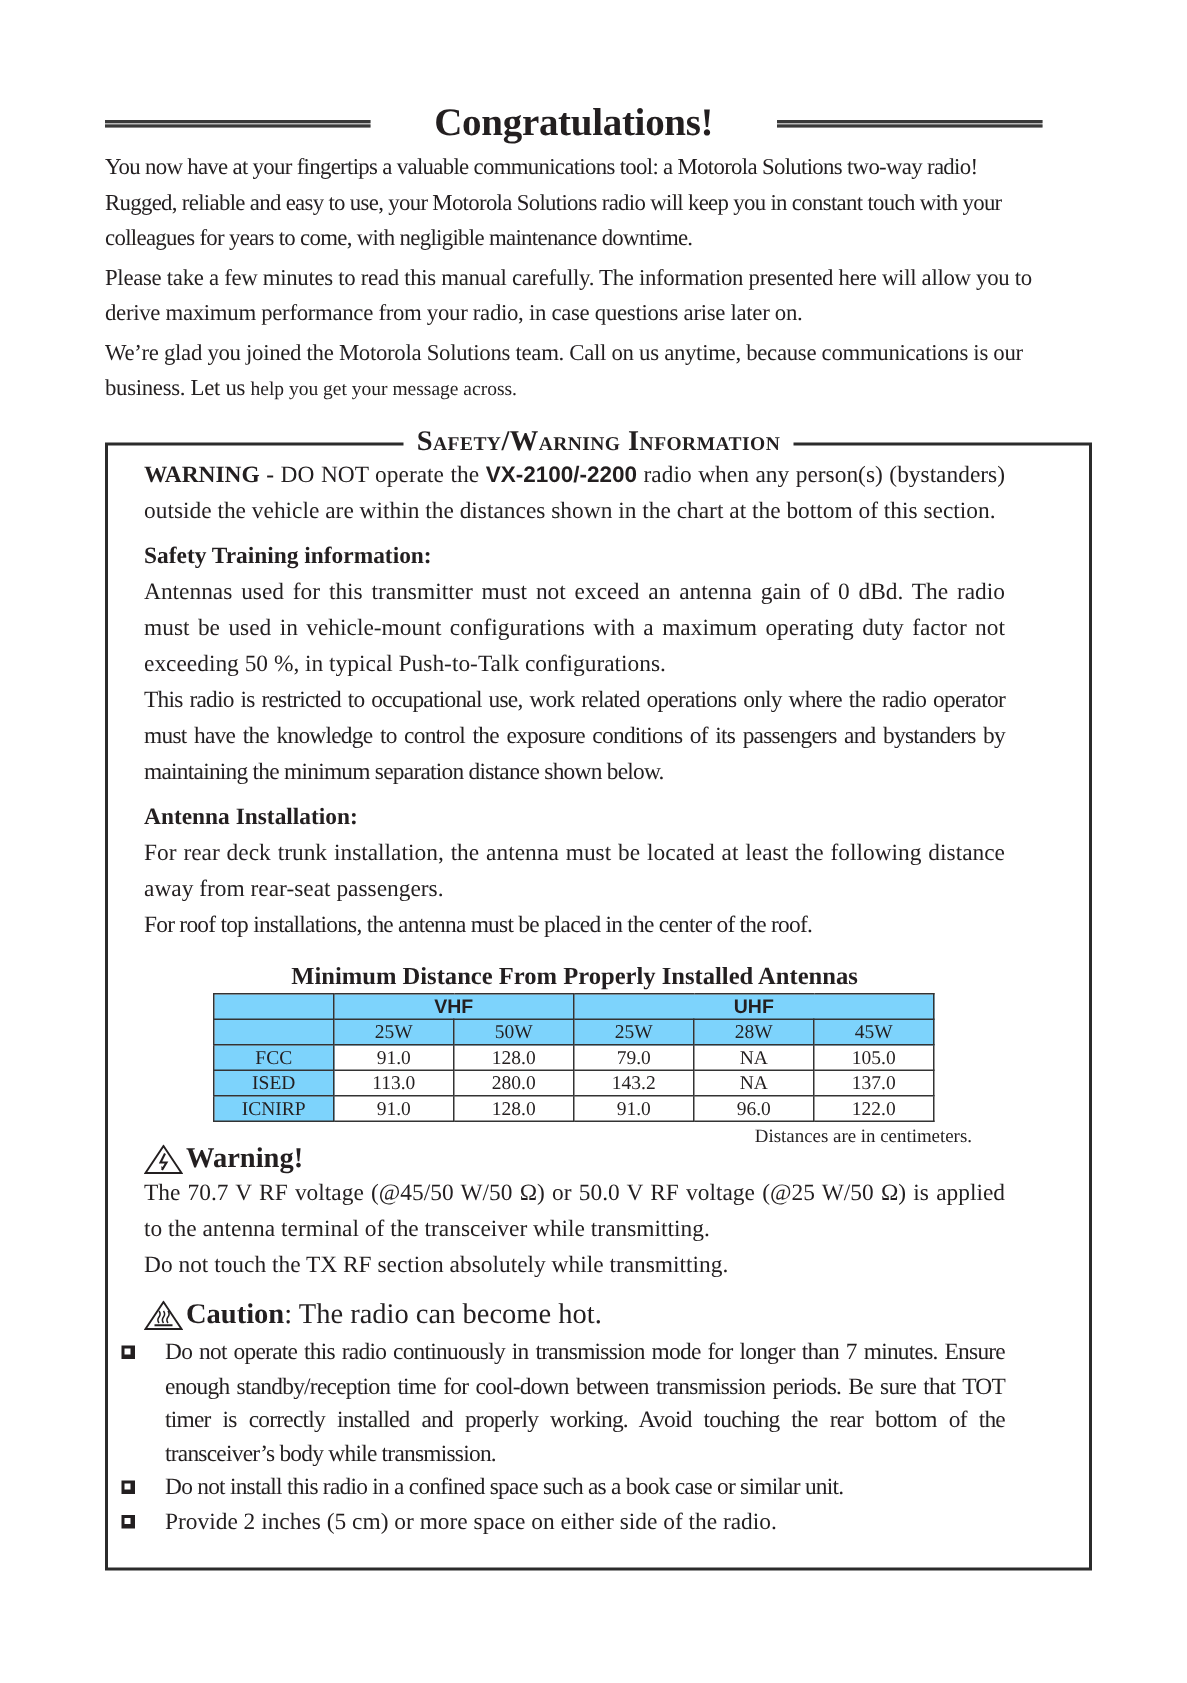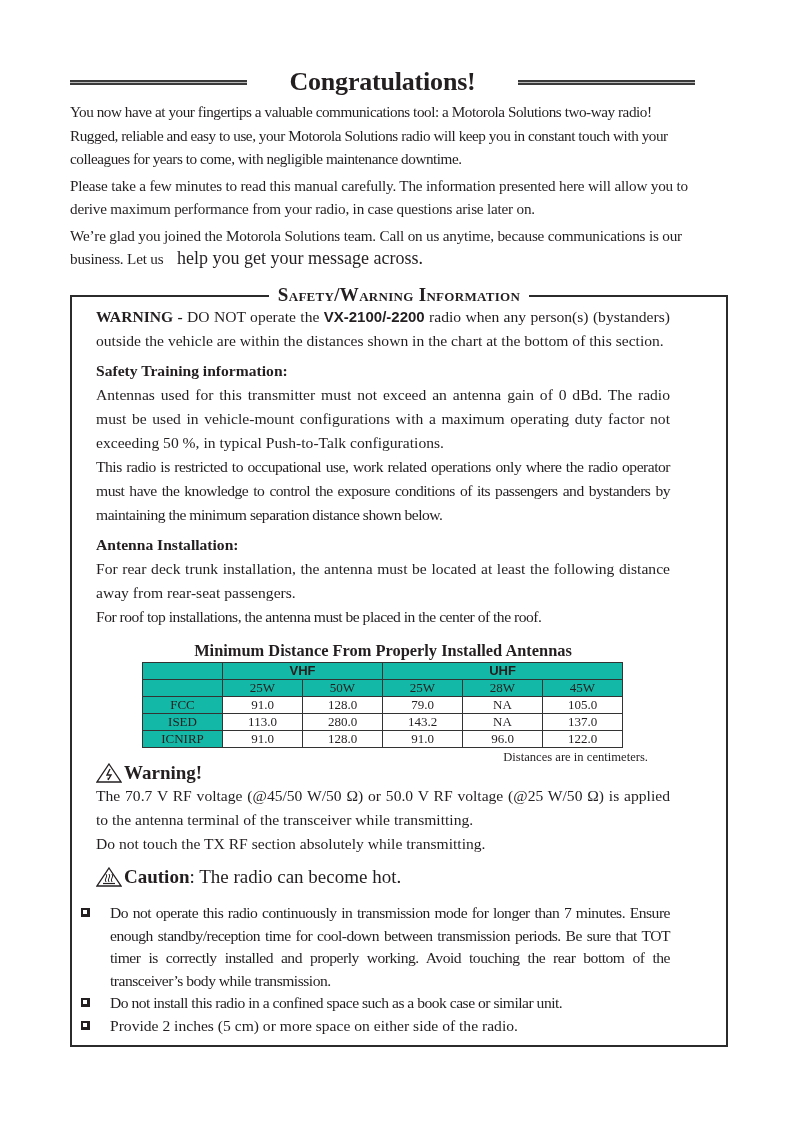--- a/index.html
+++ b/index.html
@@ -47,23 +47,22 @@
     .intro p {
       margin: 0 0 3px 0;
       font-size: 15.2px;
       line-height: 23.5px;
       letter-spacing: -0.45px;
     }
     .intro p.tight {
       letter-spacing: -0.2px;
     }
     .intro .help-span {
-      font-size: 18px;
+      font-size: 13px;
       letter-spacing: 0;
-      margin-left: 10px;
     }
 
     
     .safety-box {
       position: absolute;
       left: 70px;
       top: 295px;
       width: 658px;
       height: 752px;
       border: 2px solid #2b2b2b;
@@ -126,21 +125,21 @@
       font-size: 13px;
     }
     .dist-table td, .dist-table th {
       border: 1.5px solid #333;
       height: 16px;
       padding: 0;
       text-align: center;
       font-weight: normal;
       line-height: 16px;
     }
-    .dist-table .gray { background: #14b8a6; }
+    .dist-table .gray { background: #7dd3fc; }
     .dist-table .band {
       font-family: "Liberation Sans", "DejaVu Sans", sans-serif;
       font-weight: bold;
       font-size: 13px;
     }
     .dist-table .label-col { width: 79px; }
     .dist-table .val-col { width: 79px; }
     .table-note {
       text-align: right;
       font-size: 12.6px;
@@ -151,21 +150,21 @@
 
     
     .alert-heading {
       display: flex;
       align-items: center;
       font-size: 19px;
       line-height: 22px;
     }
     .alert-heading svg { margin-right: 2px; }
     .bullets {
-      margin: 14px;
+      margin: 3px;
       padding: 0;
       list-style: none;
     }
     .bullets li {
       position: relative;
       padding-left: 38px;
       font-size: 15.6px;
       line-height: 22.5px;
       text-align: justify;
     }

